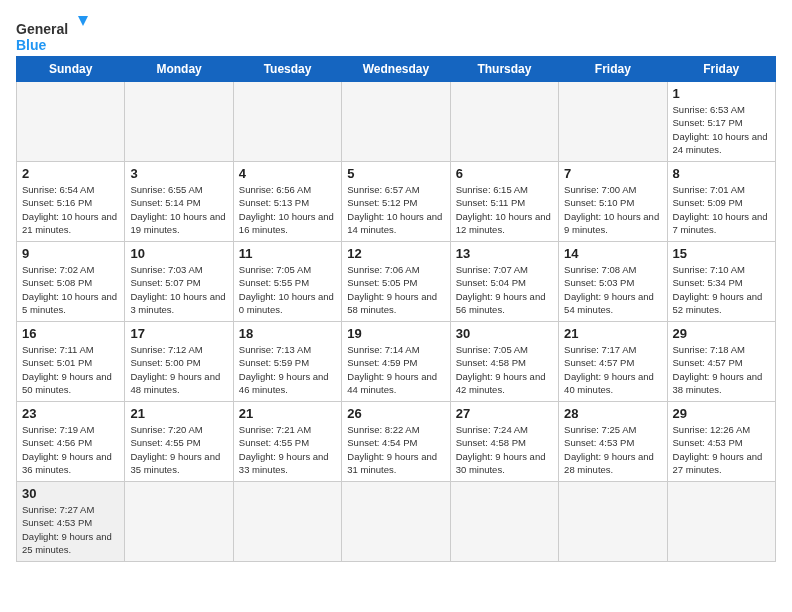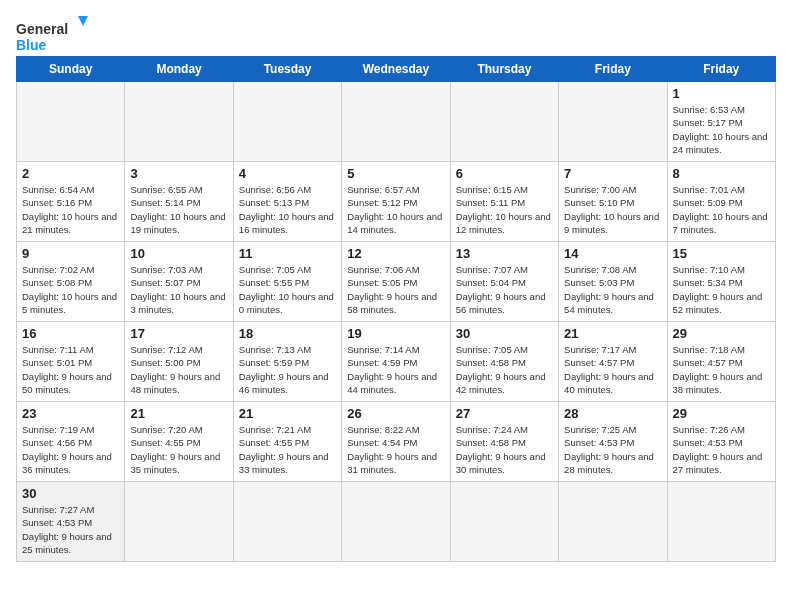--- a/index.html
+++ b/index.html
@@ -285,21 +285,21 @@
 Daylight: 9 hours and 30 minutes.</div>
         </td>
         <td>
           <div class="day-number">28</div>
           <div class="day-info">Sunrise: 7:25 AM
 Sunset: 4:53 PM
 Daylight: 9 hours and 28 minutes.</div>
         </td>
         <td>
           <div class="day-number">29</div>
-          <div class="day-info">Sunrise: 7:26 AM
+          <div class="day-info">Sunrise: 12:26 AM
 Sunset: 4:53 PM
 Daylight: 9 hours and 27 minutes.</div>
         </td>
       </tr>
       <tr class="last-row">
         <td>
           <div class="day-number">30</div>
           <div class="day-info">Sunrise: 7:27 AM
 Sunset: 4:53 PM
 Daylight: 9 hours and 25 minutes.</div>

